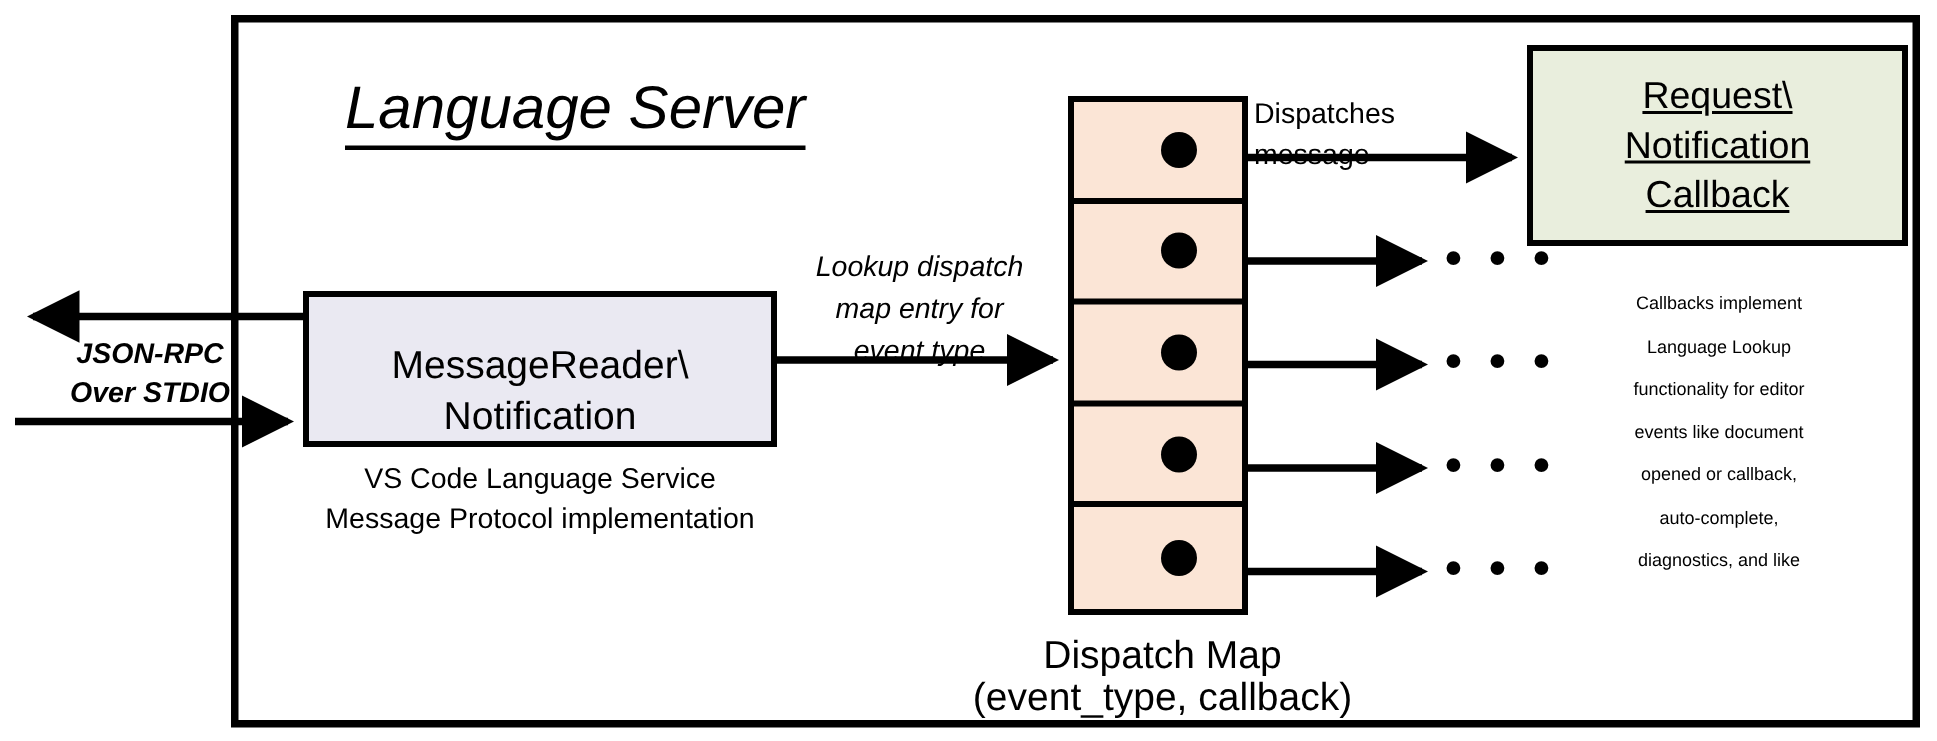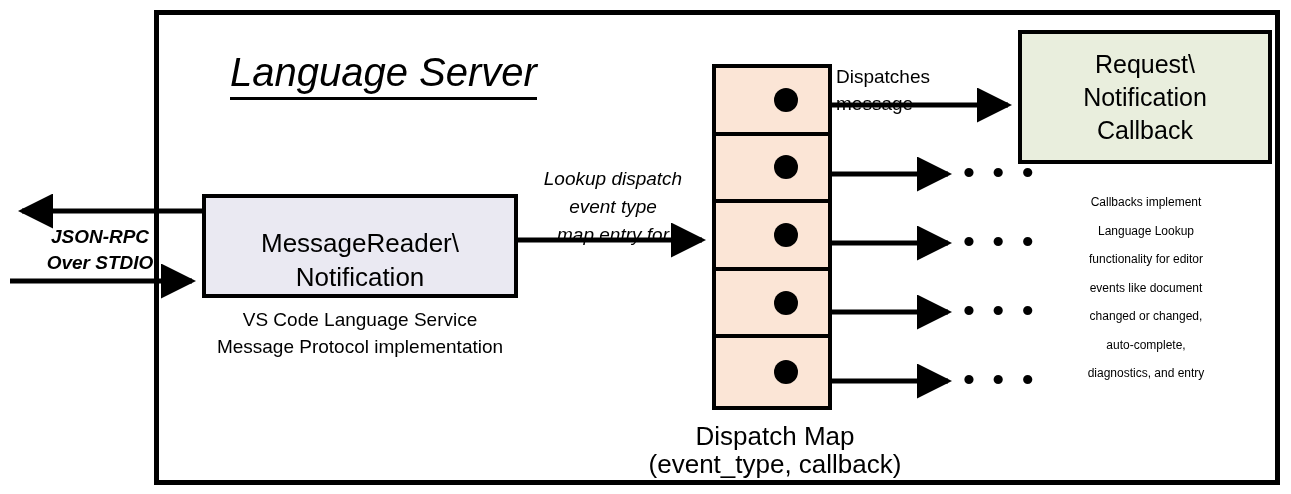--- a/index.html
+++ b/index.html
@@ -167,20 +167,21 @@
     box-sizing: border-box;
     display: flex;
     align-items: center;
     justify-content: center;
   }
   #callback-box .lbl {
     font-size: 25px;
     line-height: 33px;
     text-align: center;
     color: #000;
+    text-decoration: underline;
   }
   #callback-caption {
     left: 1008px;
     top: 188px;
     width: 276px;
     text-align: center;
     font-size: 12px;
     line-height: 28.5px;
     color: #000;
   }
@@ -252,22 +253,22 @@
     <div>Message Protocol implementation</div>
   </div>
 
   <div class="abs" id="jsonrpc-label">
     <div>JSON-RPC</div>
     <div>Over STDIO</div>
   </div>
 
   <div class="abs" id="lookup-label">
     <div>Lookup dispatch</div>
+    <div>map entry for</div>
     <div>event type</div>
-    <div>map entry for</div>
   </div>
 
   <div class="abs" id="dispatches-label">
     <div>Dispatches</div>
     <div>message</div>
   </div>
 
   <div class="abs" id="dispatch-map">
     <div class="cell">
       <span class="dot"></span>
@@ -300,18 +301,18 @@
       <div>Request\</div>
       <div>Notification</div>
       <div>Callback</div>
     </div>
   </div>
   <div class="abs" id="callback-caption">
     <div>Callbacks implement</div>
     <div>Language Lookup</div>
     <div>functionality for editor</div>
     <div>events like document</div>
-    <div>changed or changed,</div>
+    <div>opened or callback,</div>
     <div>auto-complete,</div>
-    <div>diagnostics, and entry</div>
+    <div>diagnostics, and like</div>
   </div>
 
 </div>
 
 </body></html>

